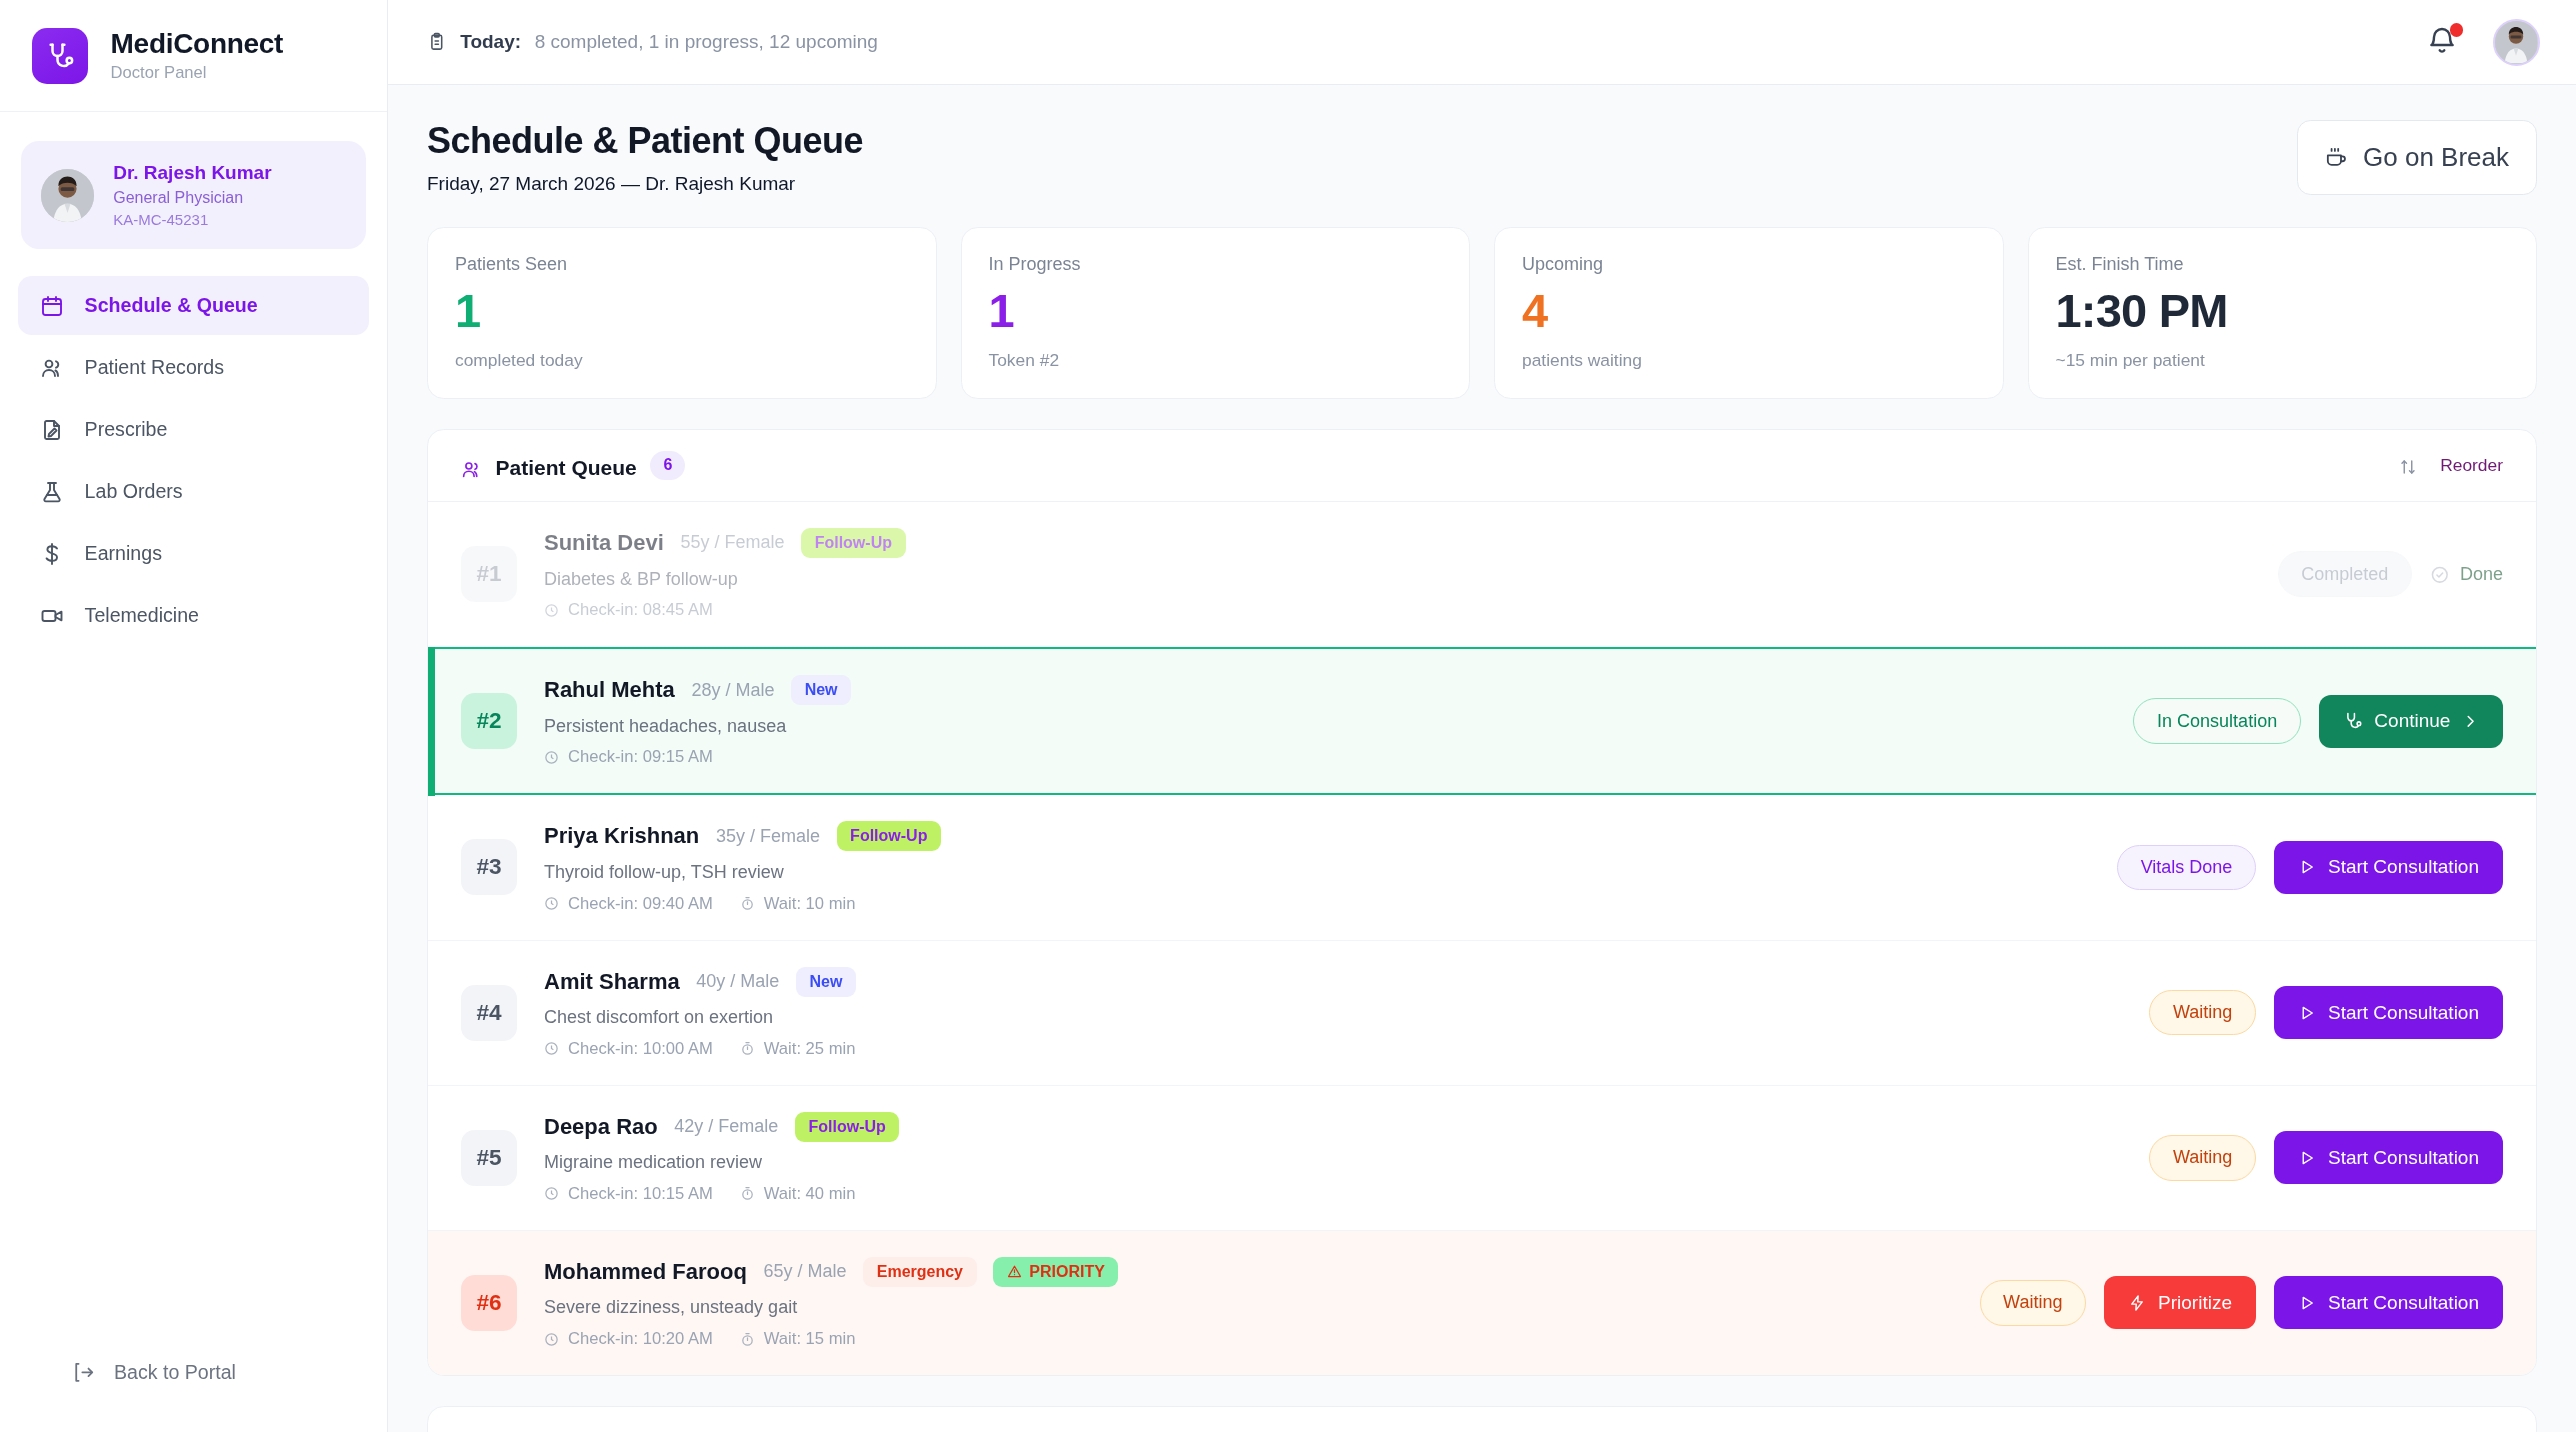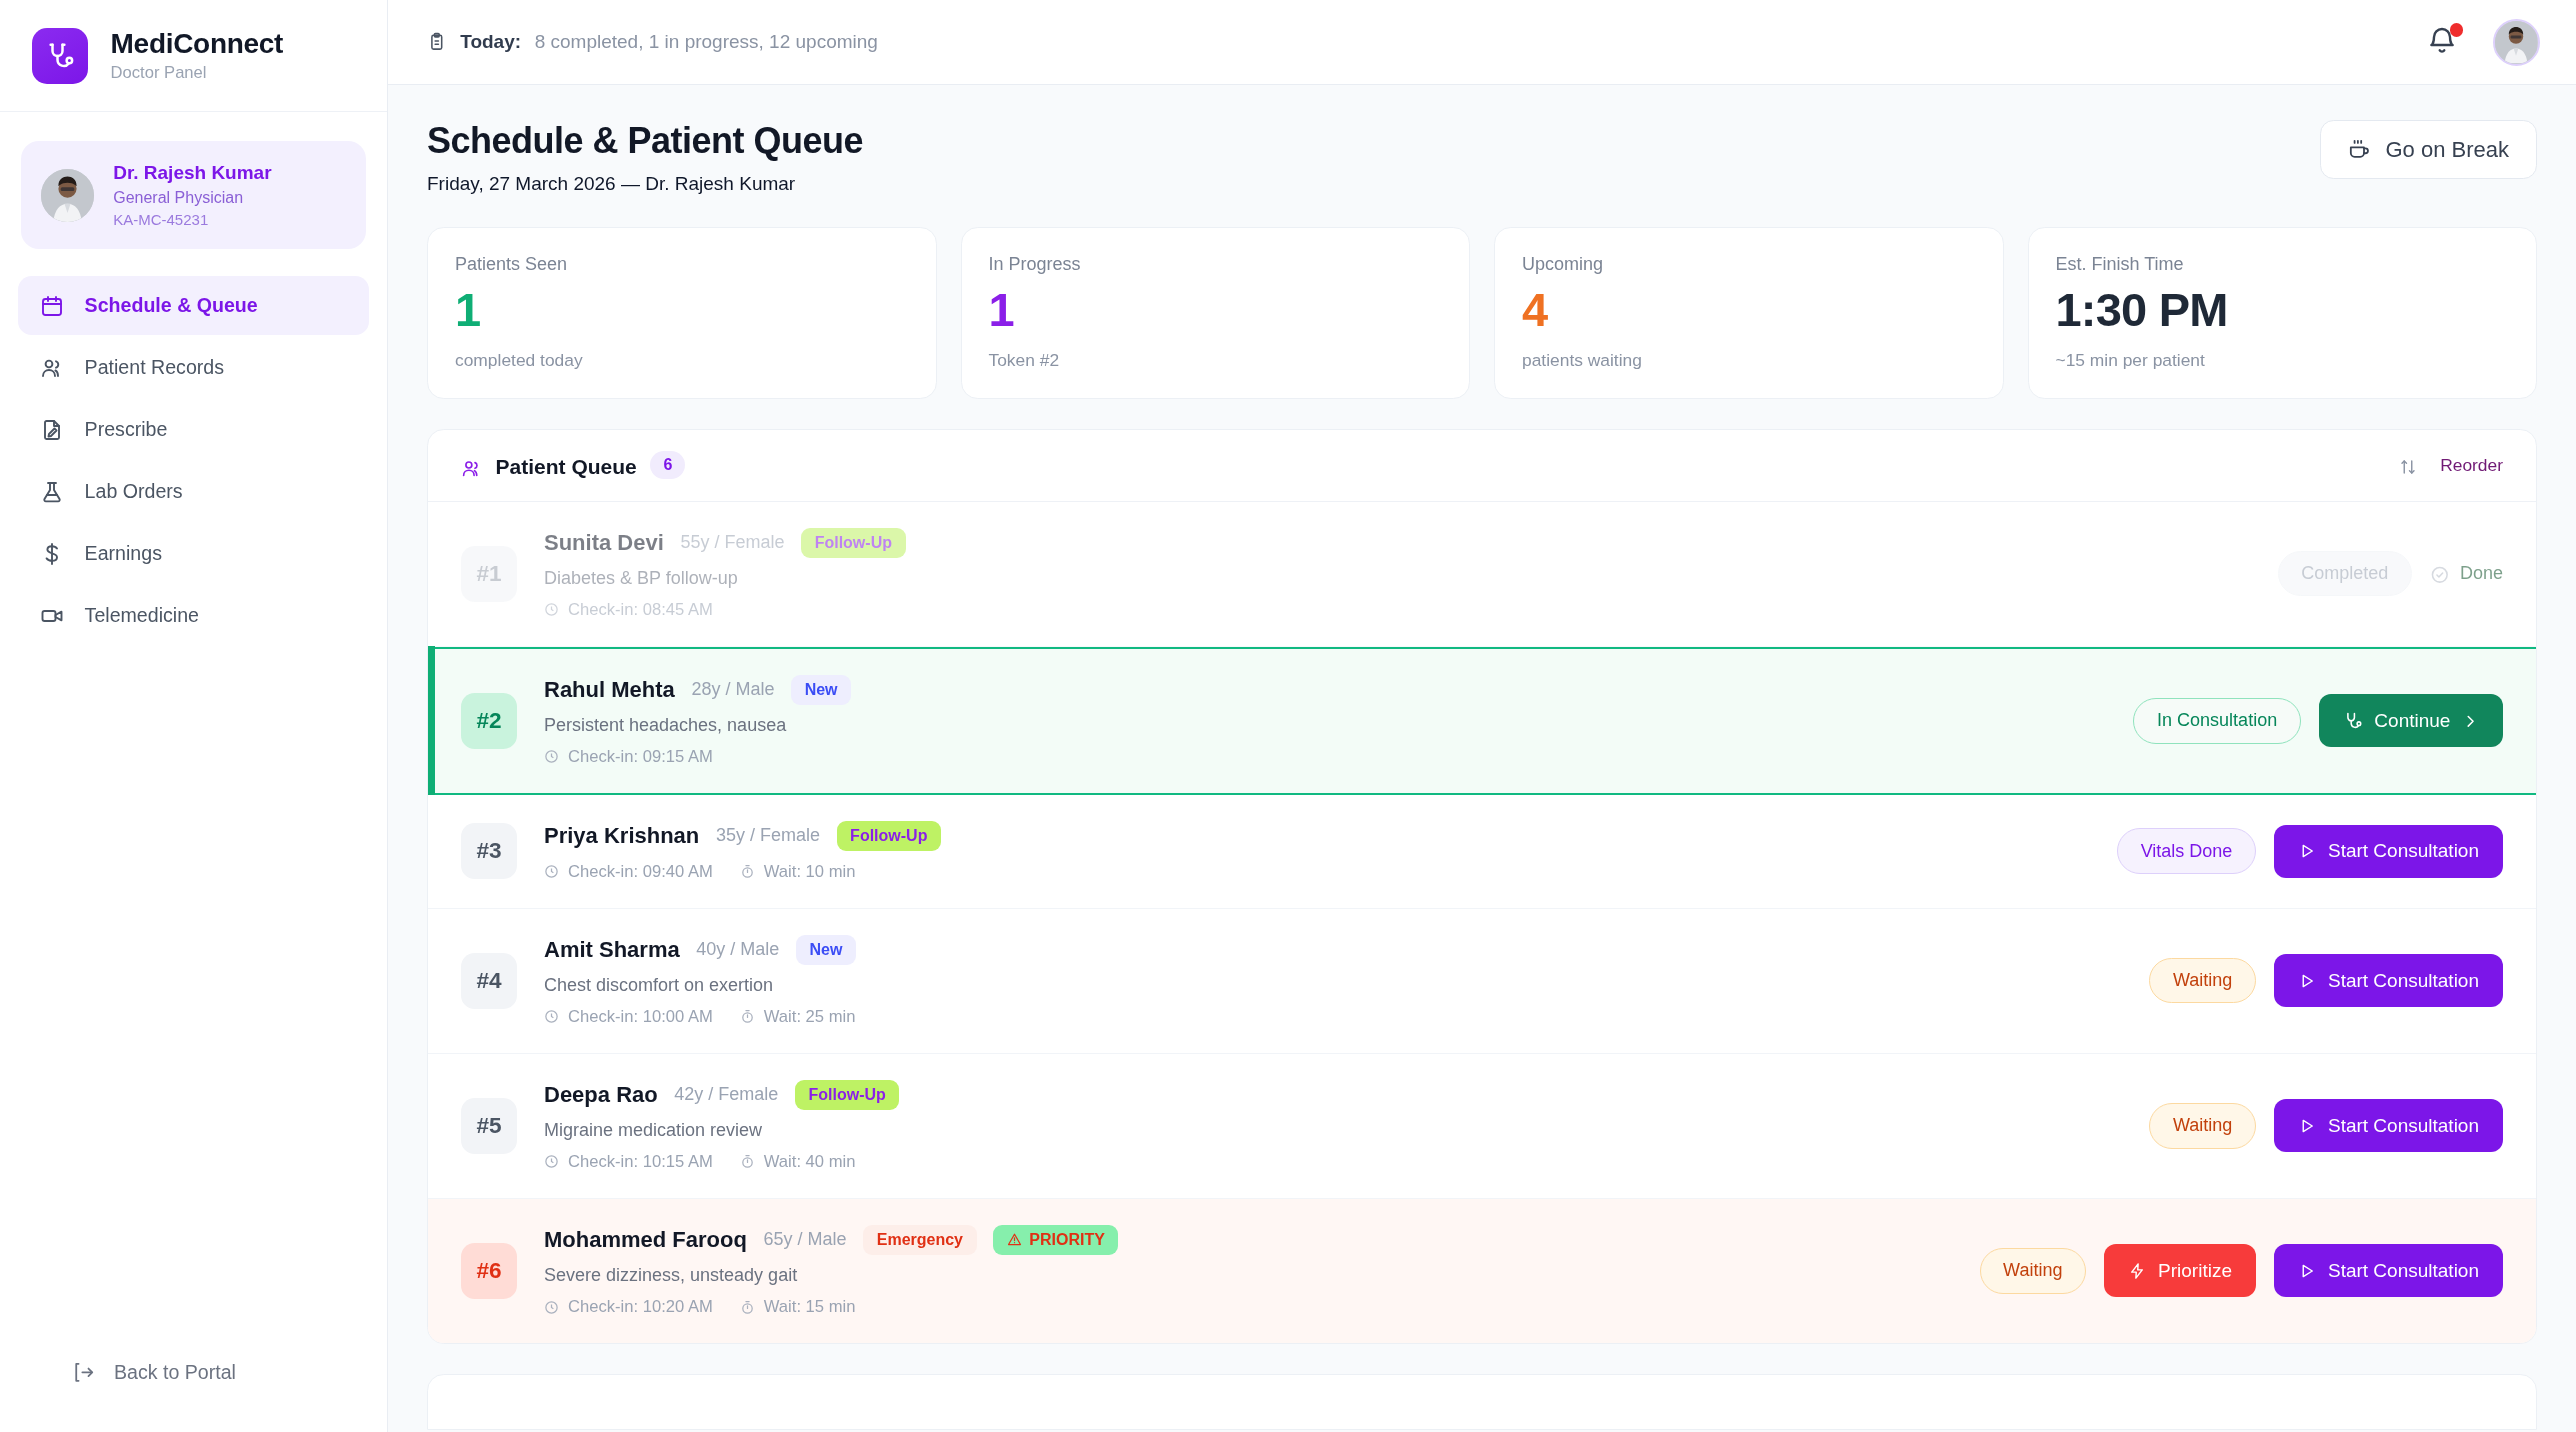--- a/index.html
+++ b/index.html
@@ -100,23 +100,23 @@
     position: relative; cursor: pointer;
   }
 
   .content { flex: 1; padding: 35px 39px 0 39px; overflow: hidden; }
 
   .page-head { display: flex; align-items: flex-start; justify-content: space-between; }
   .page-title { font-size: 36px; font-weight: 700; color: #121826; letter-spacing: -0.5px; }
   .page-sub { font-size: 19px; color: #0f172a; margin-top: 10.6px; }
   .break-btn {
     display: flex; align-items: center; gap: 15px;
-    height: 59px; padding: 0 27px;
+    height: 75px; padding: 0 27px;
     background: #ffffff; border: 1.5px solid #e4e9f0; border-radius: 13.6px;
-    font-size: 22px; color: #374151; cursor: pointer;
+    font-size: 26px; color: #374151; cursor: pointer;
   }
 
   
   .stats { display: flex; gap: 24px; margin-top: 32px; }
   .stat-card {
     flex: 1; background: #ffffff;
     border: 1.5px solid #ecf0f5; border-radius: 16.6px;
     padding: 26px 27px 27px 27px;
     min-height: 160px;
   }
@@ -531,20 +531,21 @@
         </div>
 
         <div class="q-row">
           <div class="token">#3</div>
           <div class="q-body">
             <div class="q-line1">
               <span class="q-name">Priya Krishnan</span>
               <span class="q-demo">35y / Female</span>
               <span class="tag tag-followup">Follow-Up</span>
             </div>
+            <div class="q-reason">Thyroid follow-up, TSH review</div>
             <div class="q-meta">
               <span class="q-meta-item">
                 <span>
                   <svg width="15" height="15" viewBox="0 0 24 24" fill="none" stroke="#aab1be" stroke-width="2">
                       <circle cx="12" cy="12" r="9"></circle>
                       <path d="M12 7v5l3 2"></path>
                     </svg>
                 </span>
                 <span>Check-in: 09:40 AM</span>
               </span>

